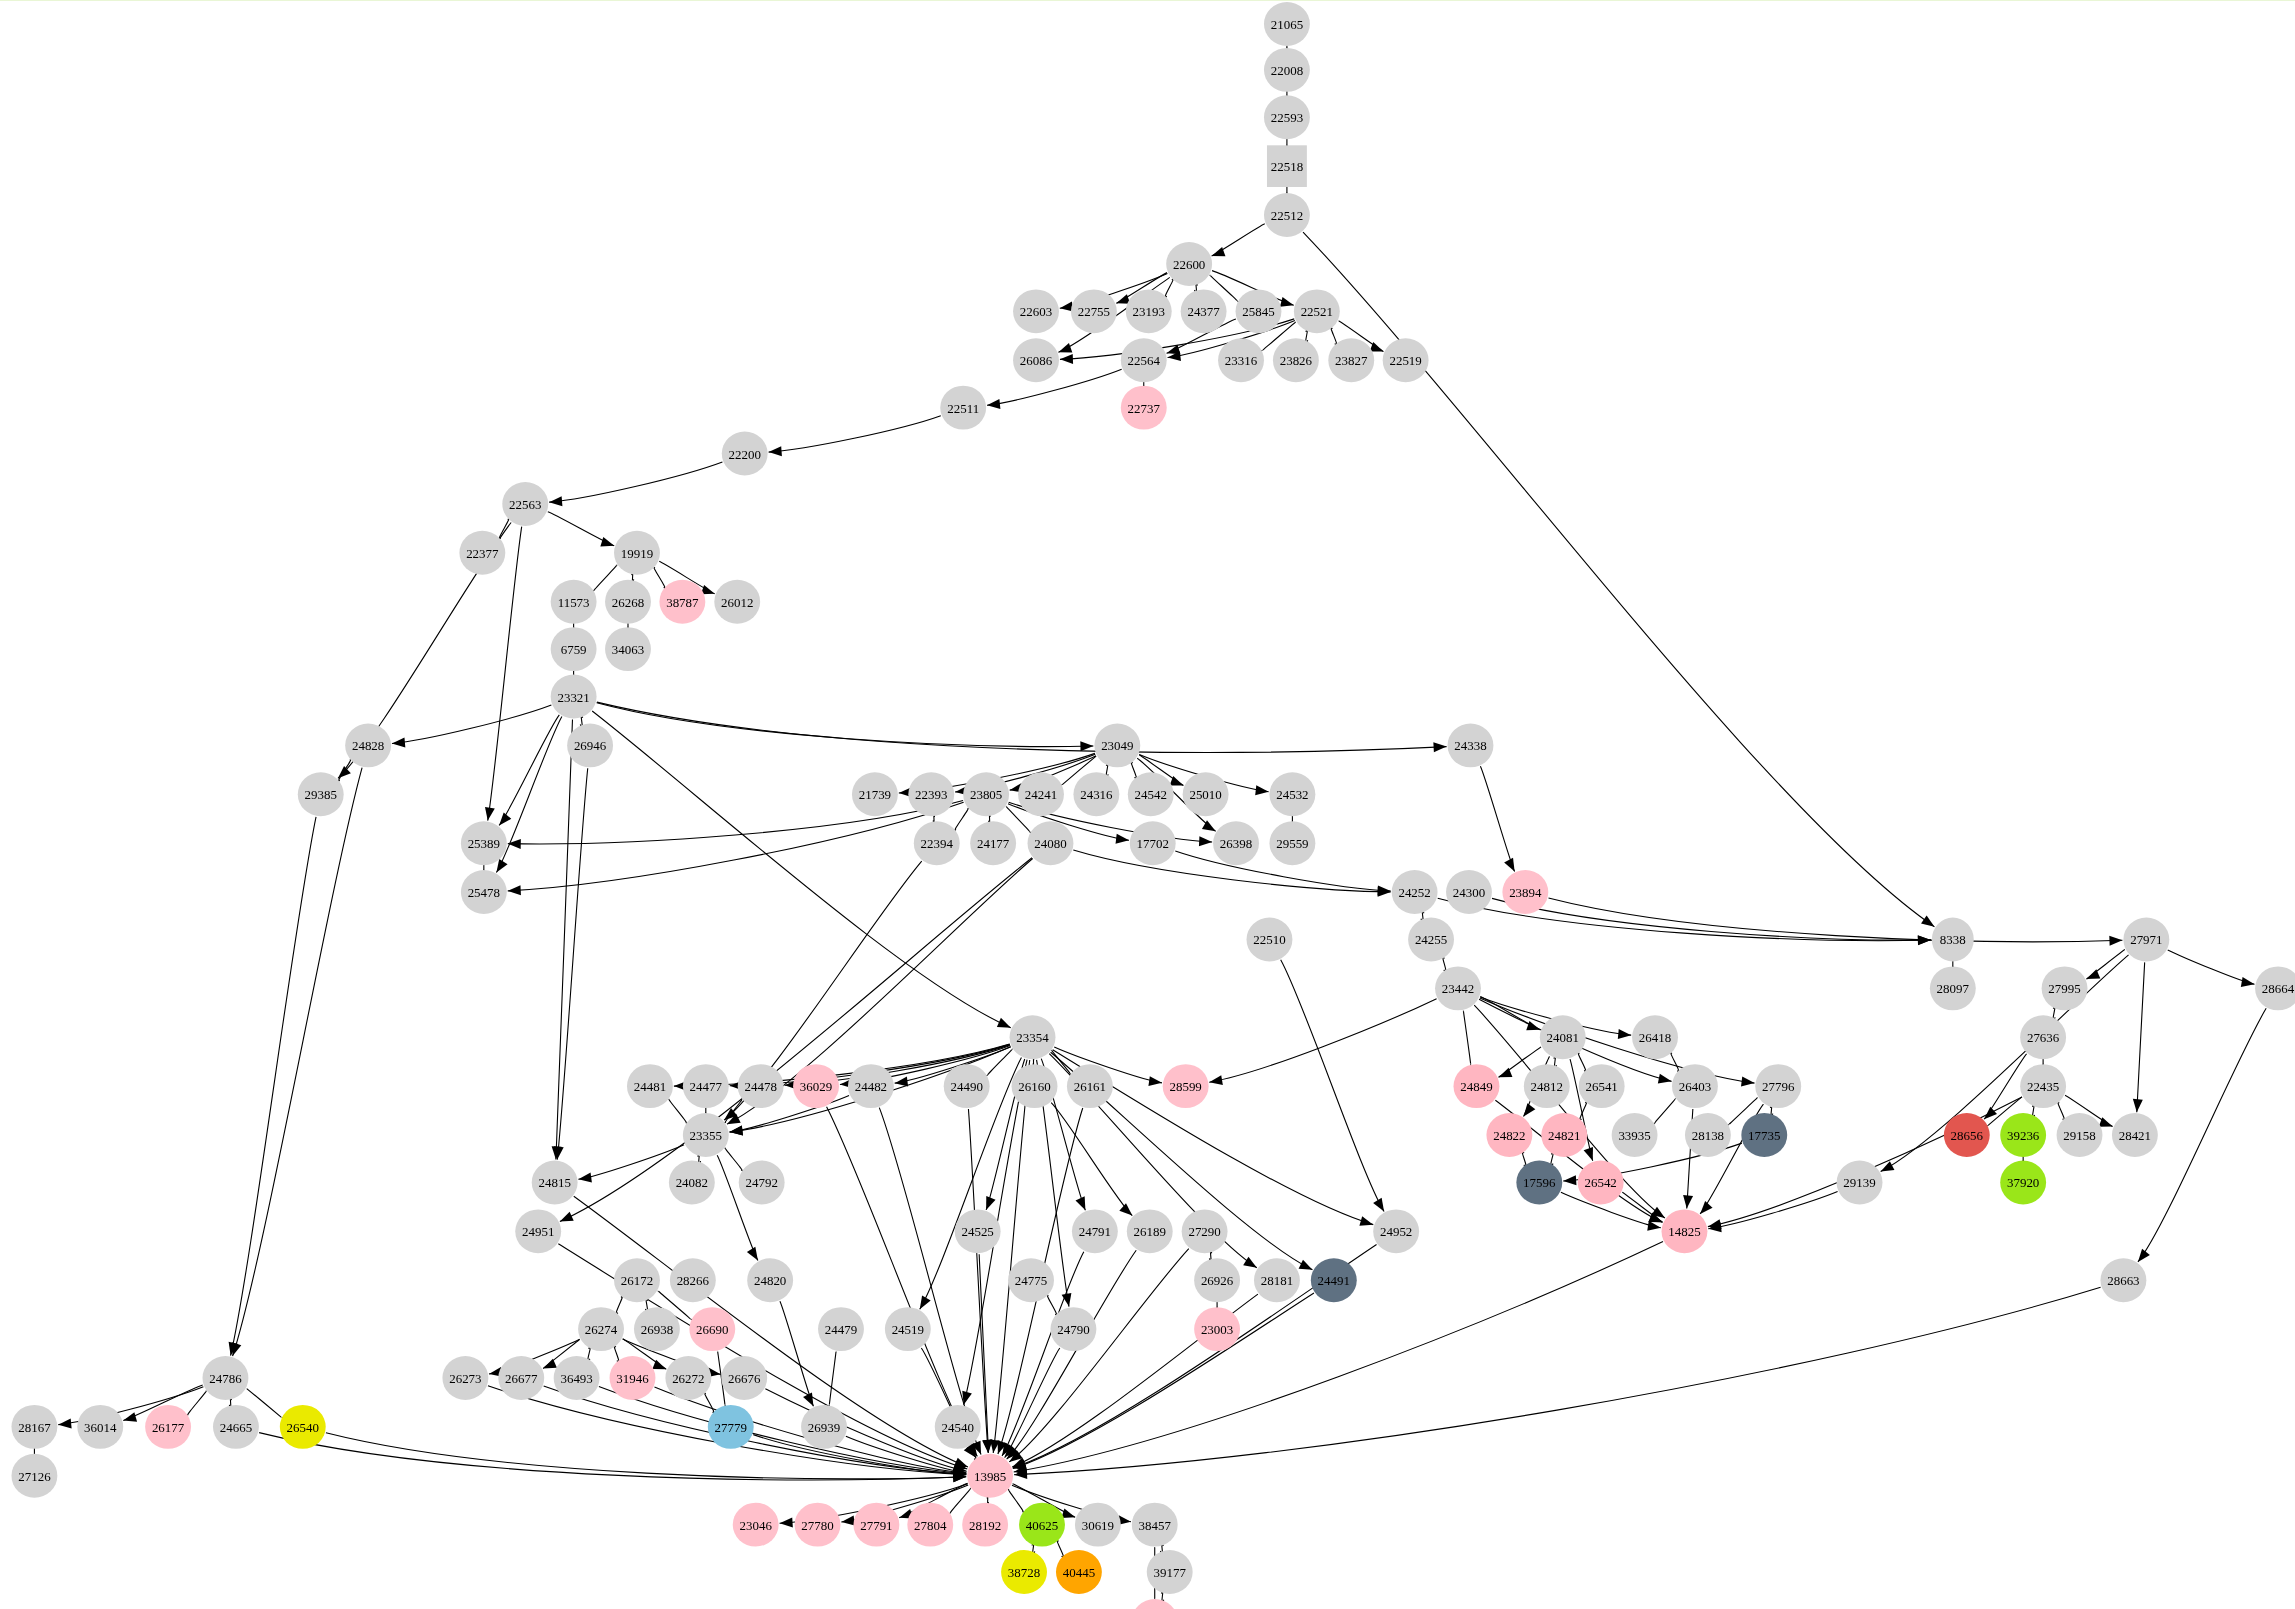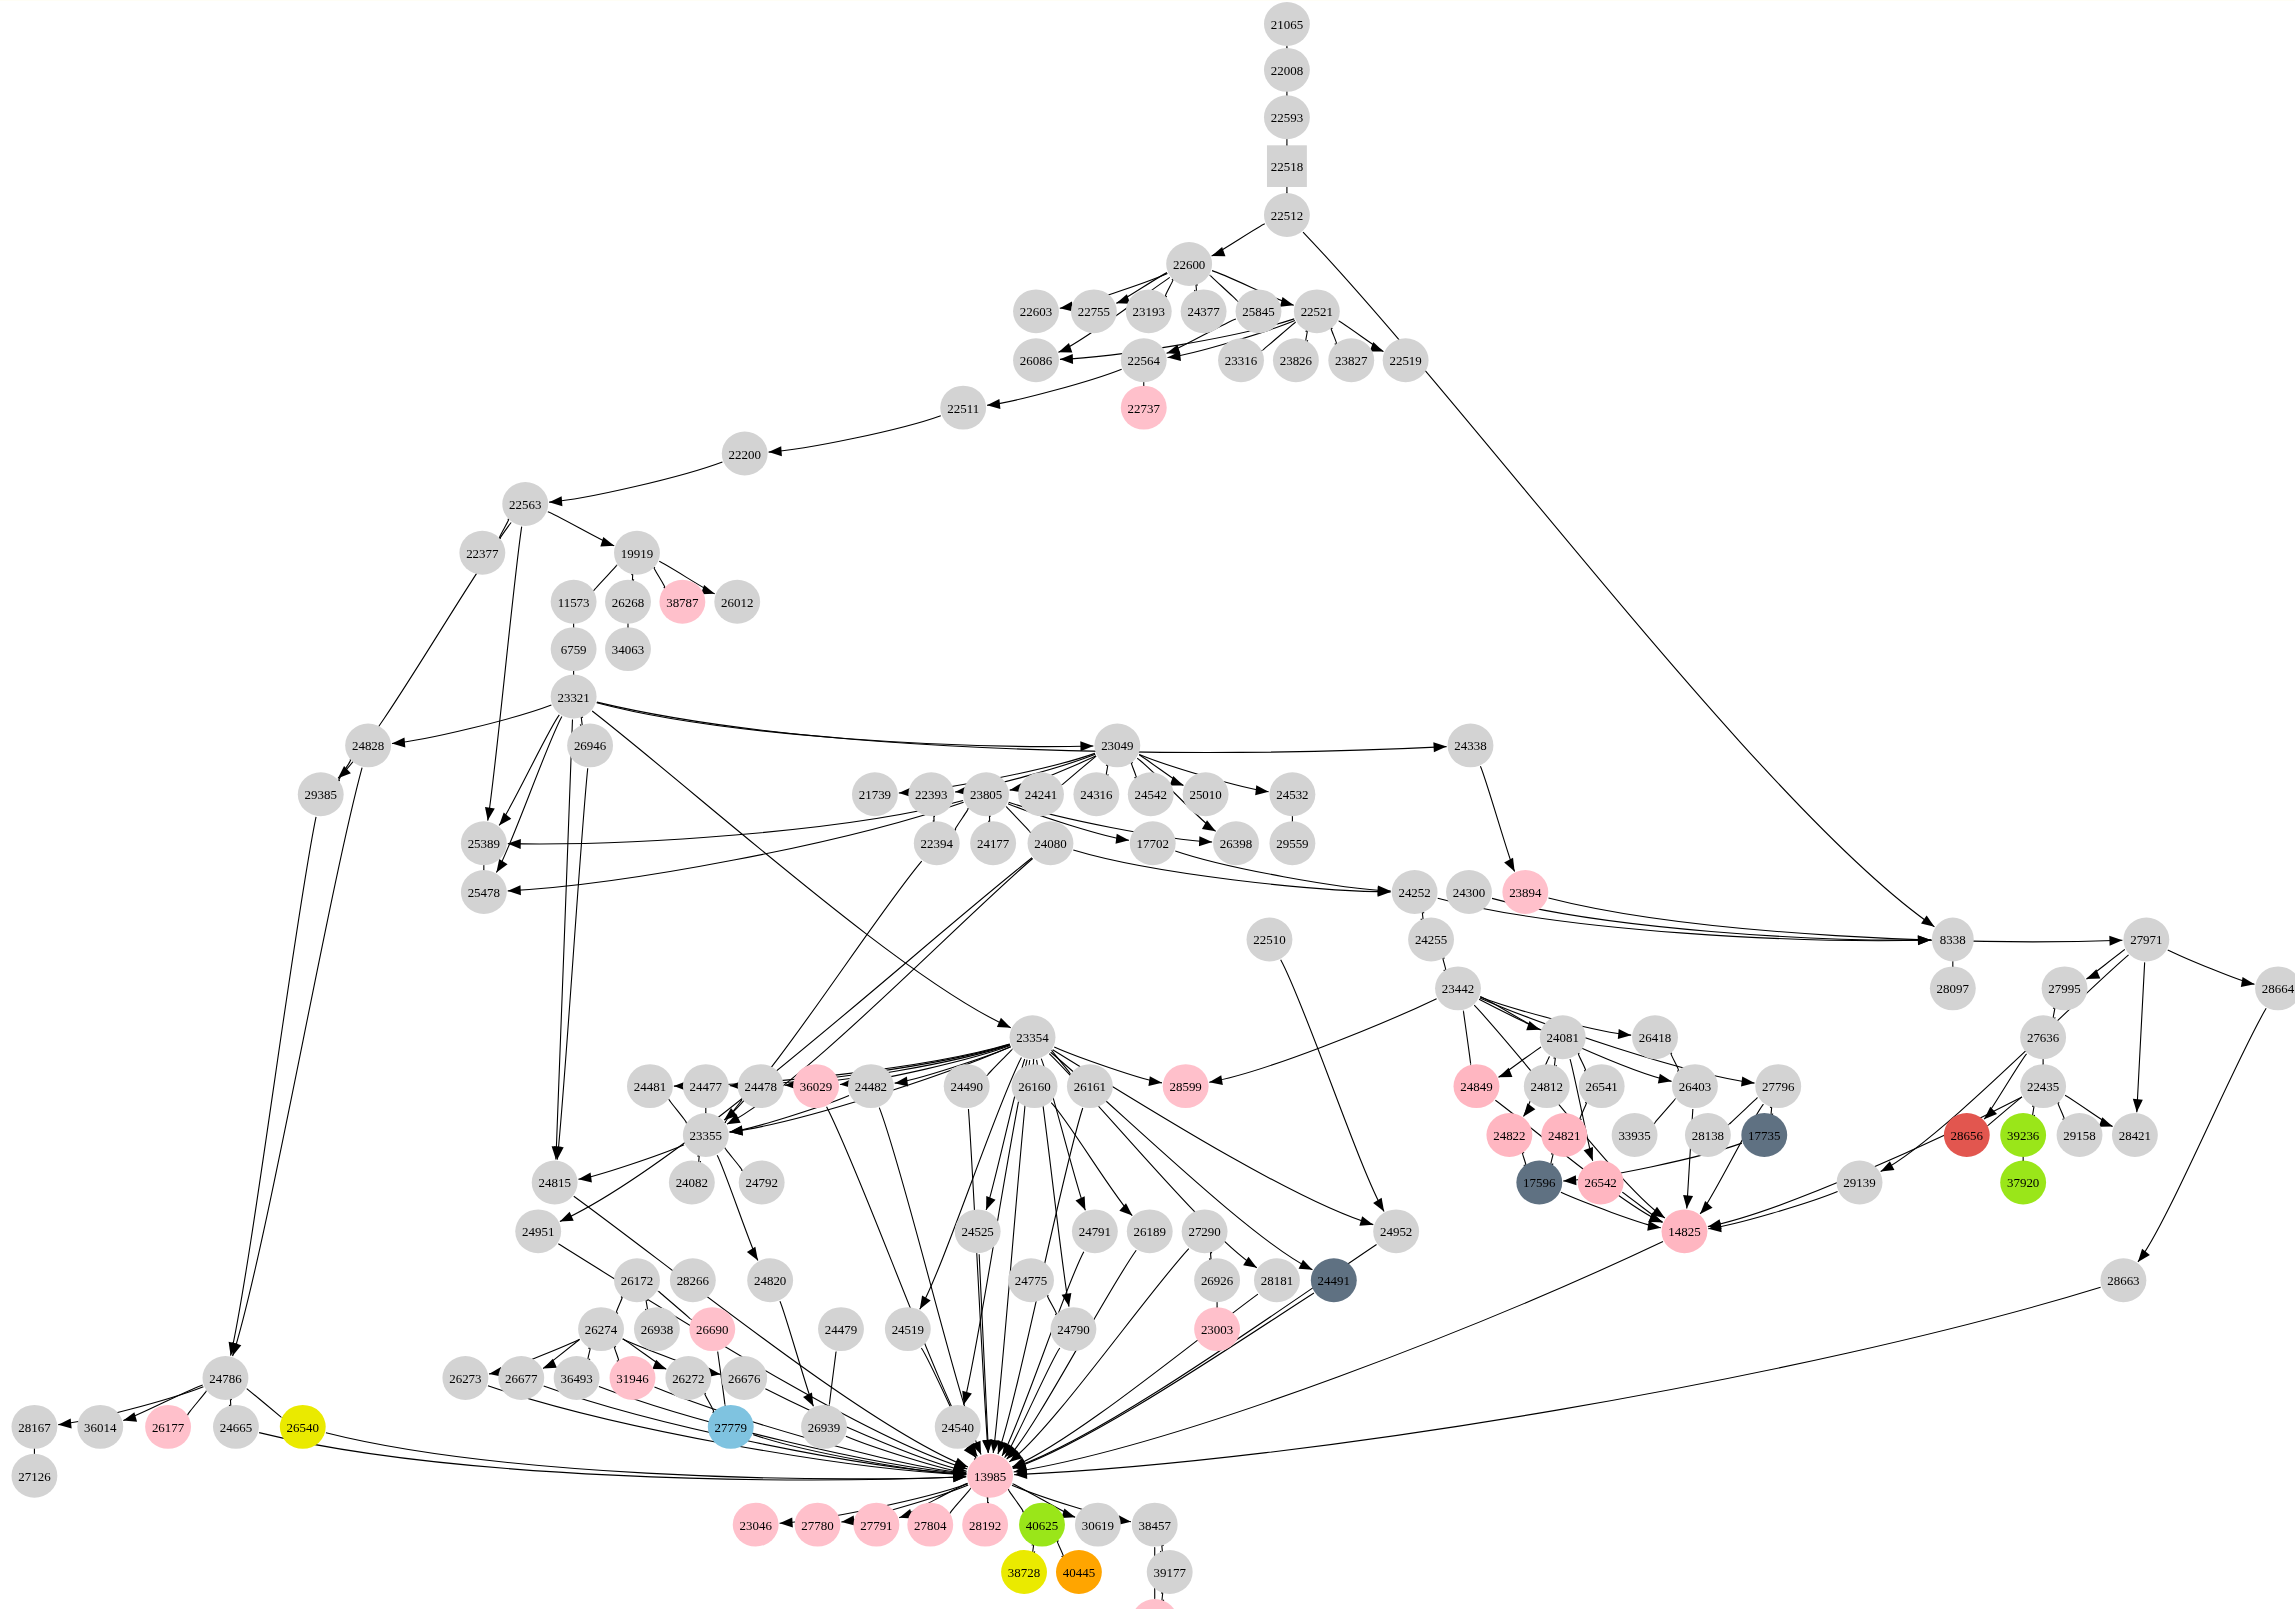--- a/index.html
+++ b/index.html
@@ -7,21 +7,21 @@
     padding: 0;
     background: #ffffff;
   }
   body {
     font-family: "Liberation Serif", serif;
   }
   #graph-wrap {
     position: relative;
     width: 2295px;
     height: 1610px;
-    background: #fef9c3;
+    background: #84cc16;
     overflow: hidden;
   }
   svg#graph-canvas {
     display: block;
     width: 2295px;
     height: 1610px;
   }
   .node-shape {
     stroke: #000000;
     stroke-width: 0;

